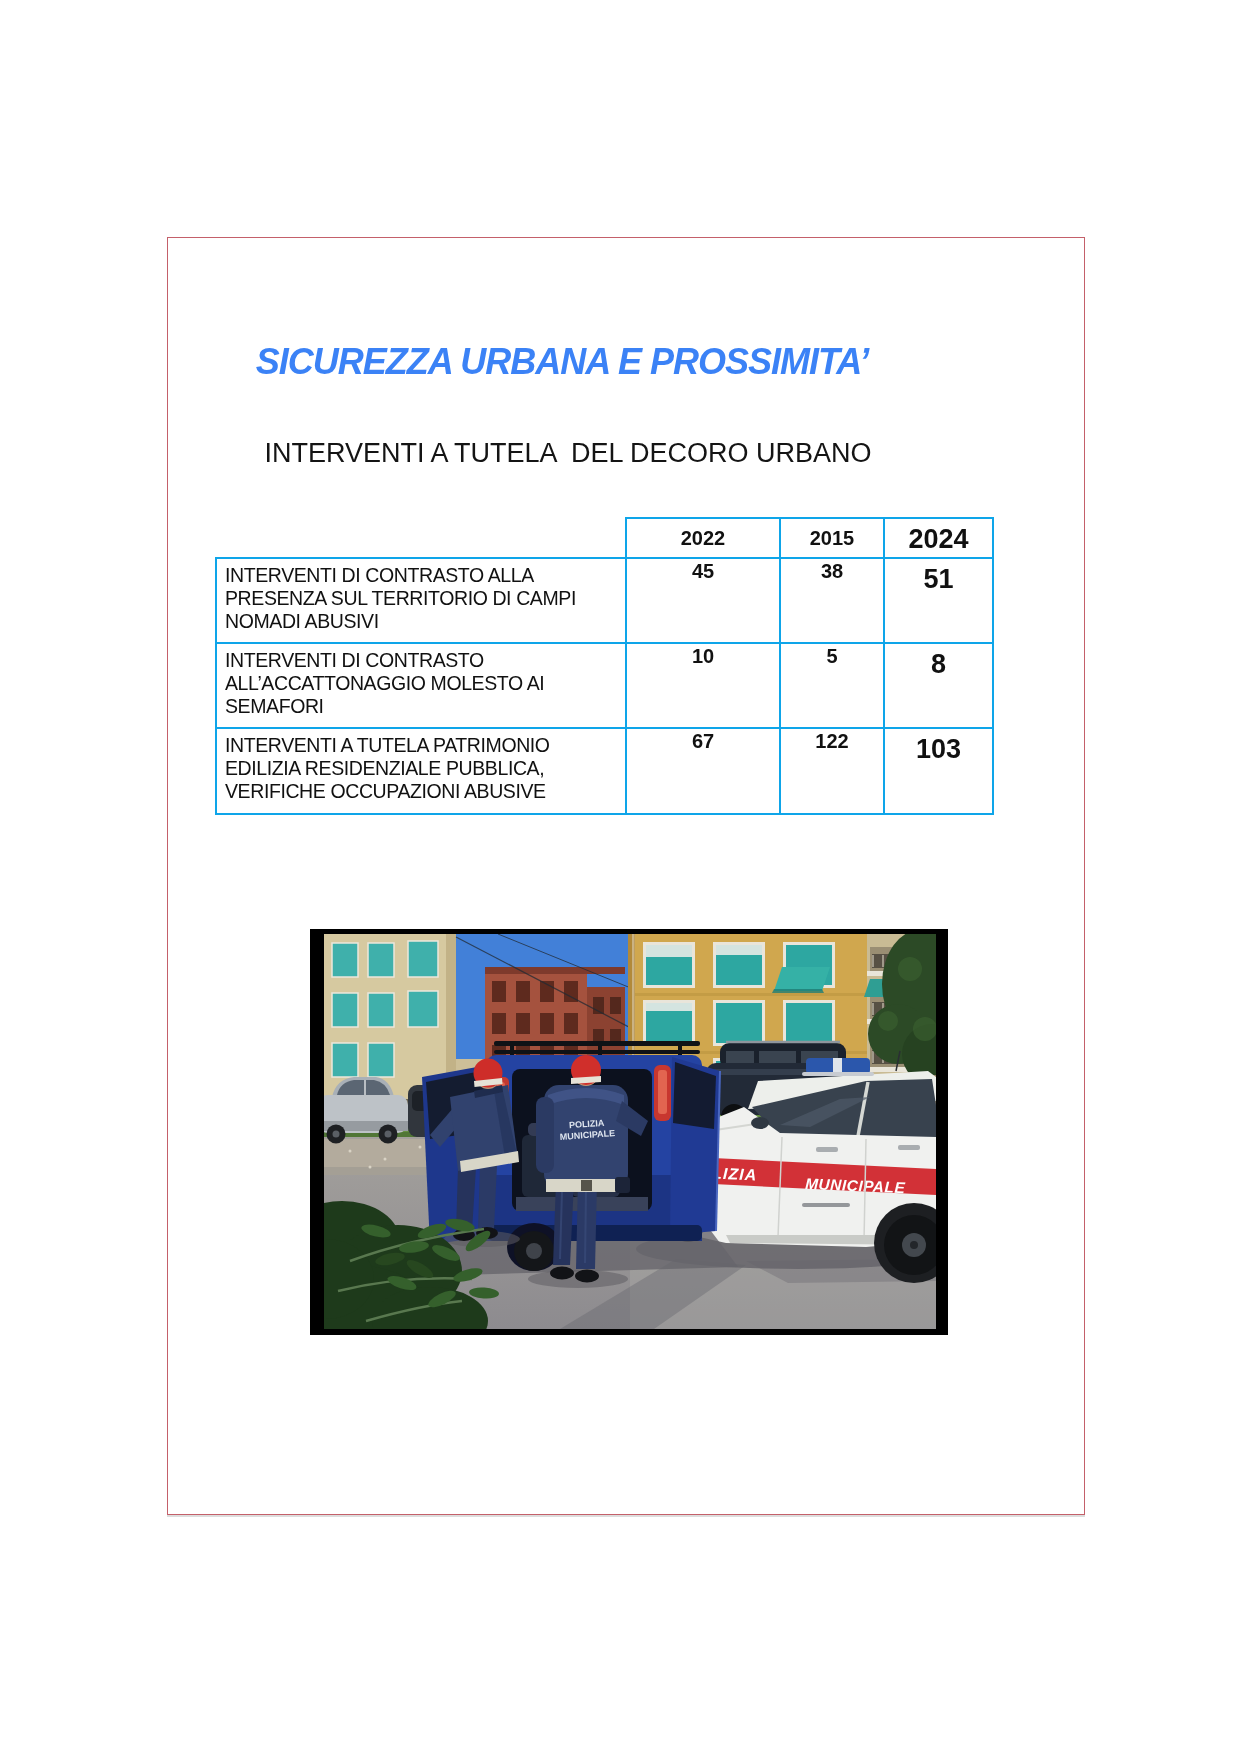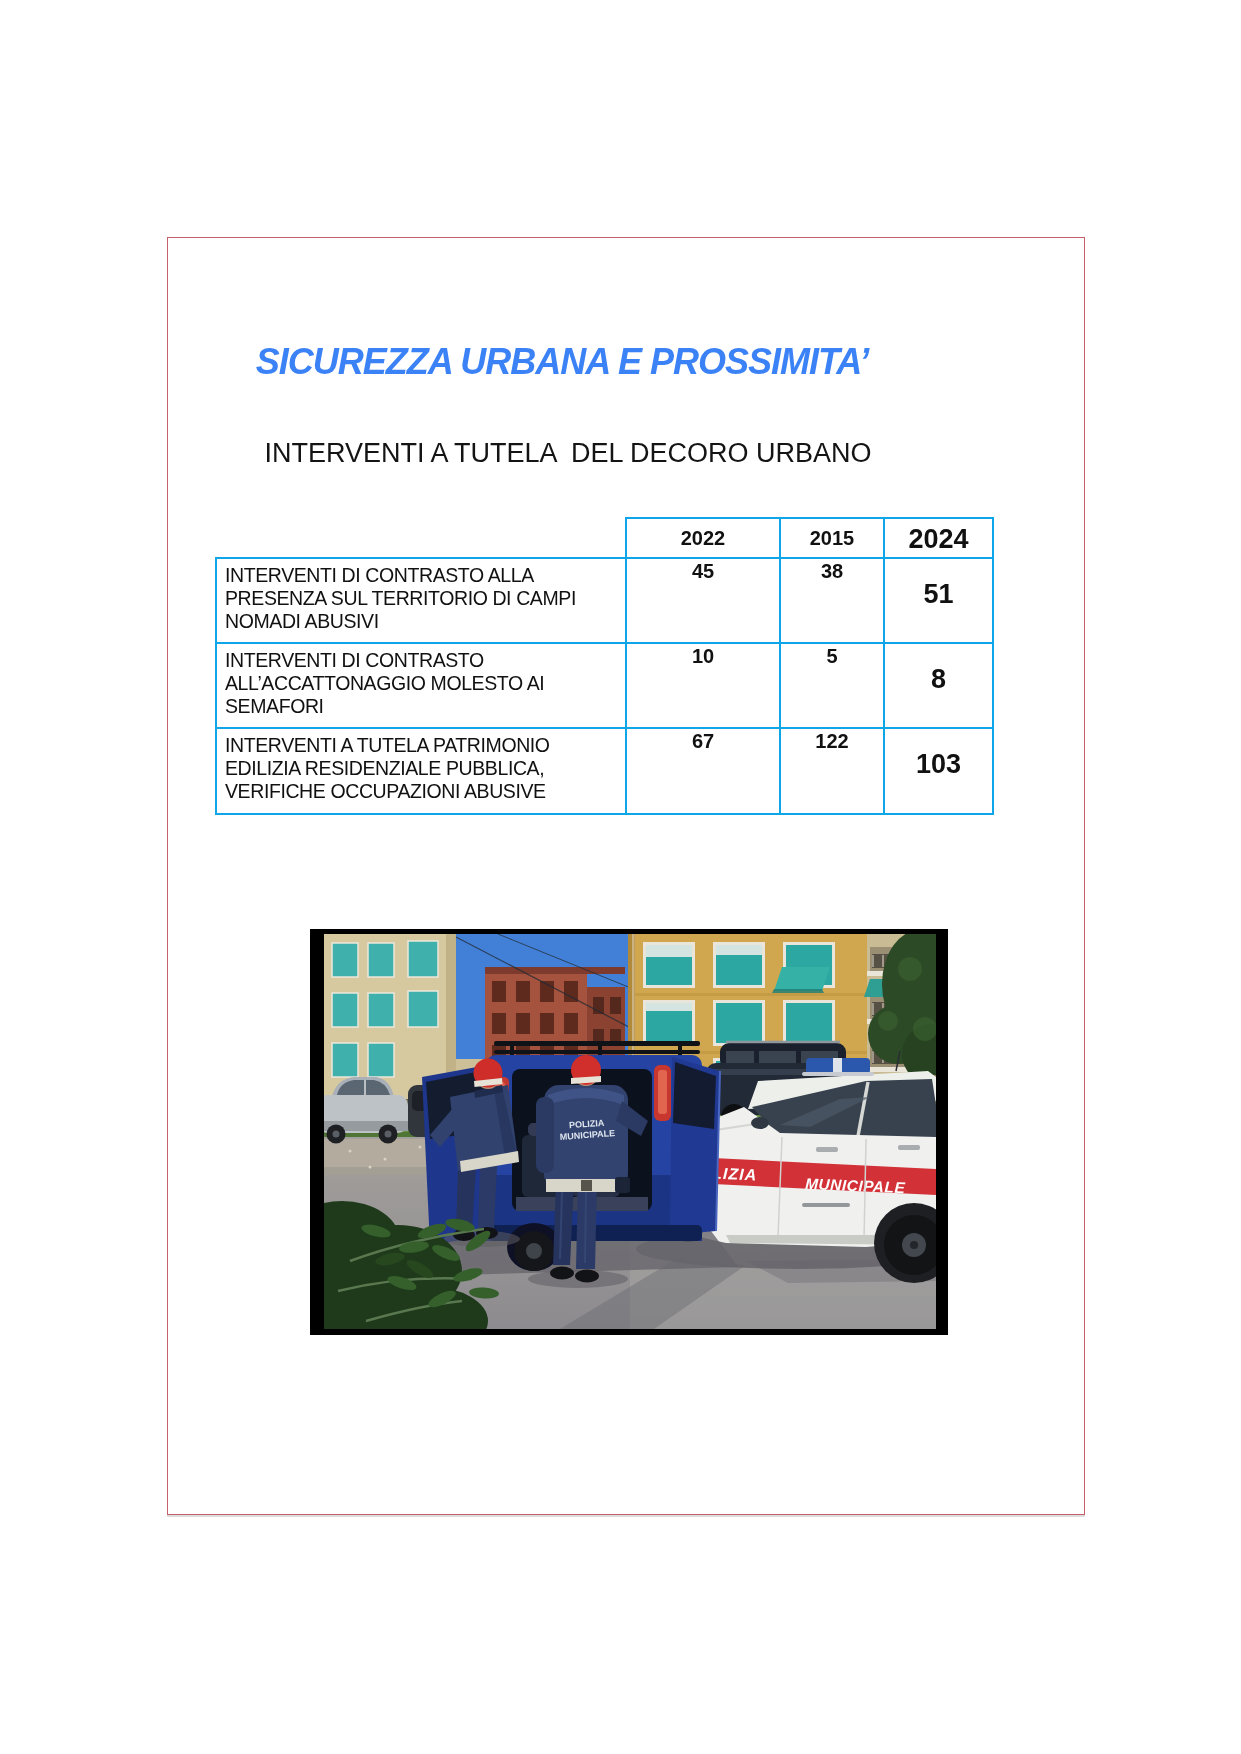--- a/index.html
+++ b/index.html
@@ -26,21 +26,21 @@
   }
   table.stats td, table.stats th { border:2px solid #0ea5e9; background:#fff; }
   table.stats th.blank { border:none; background:transparent; }
   th.year { font-size:20px; font-weight:bold; text-align:center; vertical-align:top; padding-top:8px; }
   th.year.big { font-size:27px; padding-top:5px; }
   td.rowlabel {
     font-weight:normal; font-size:19.5px; line-height:23px; letter-spacing:-0.4px;
     padding:5px 8px 0 8px; vertical-align:top; text-align:left;margin-left:12px;
   }
   td.val { font-weight:bold; font-size:20px; text-align:center; vertical-align:top; }
-  td.val.big { font-size:27px; padding-top:20px; }
+  td.val.big { font-size:27px; padding-top:5px; }
   .photo { position:absolute; left:310px; top:929px; width:638px; height:406px; }
   .photo svg { display:block; }
 </style>
 </head>
 <body>
 
 <div class="page-frame"></div>
 
 <div class="title">SICUREZZA URBANA E PROSSIMITA’</div>
 <div class="subtitle">INTERVENTI A TUTELA  DEL DECORO URBANO</div>

